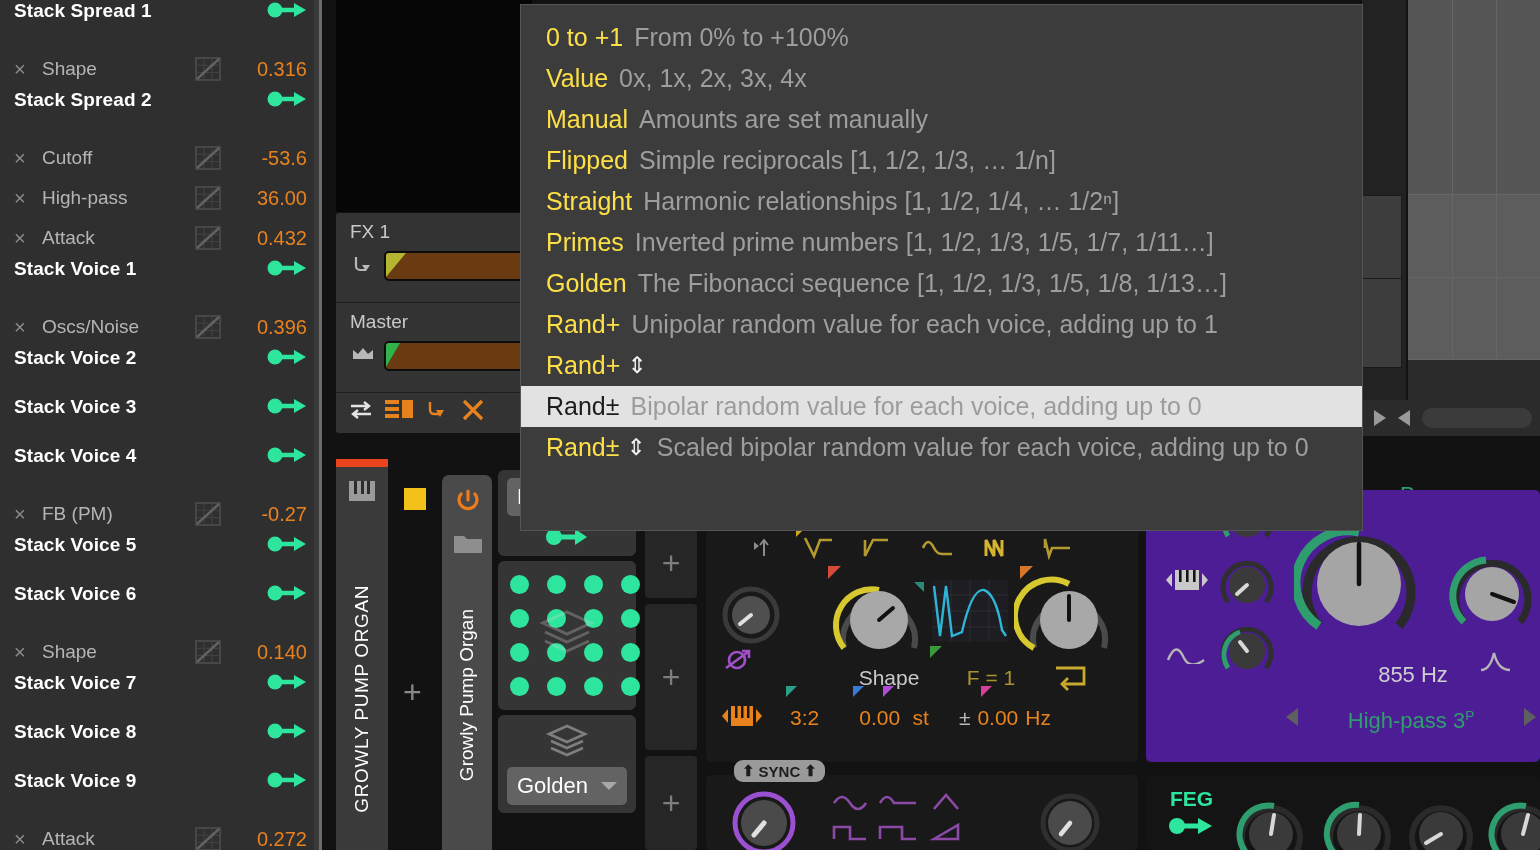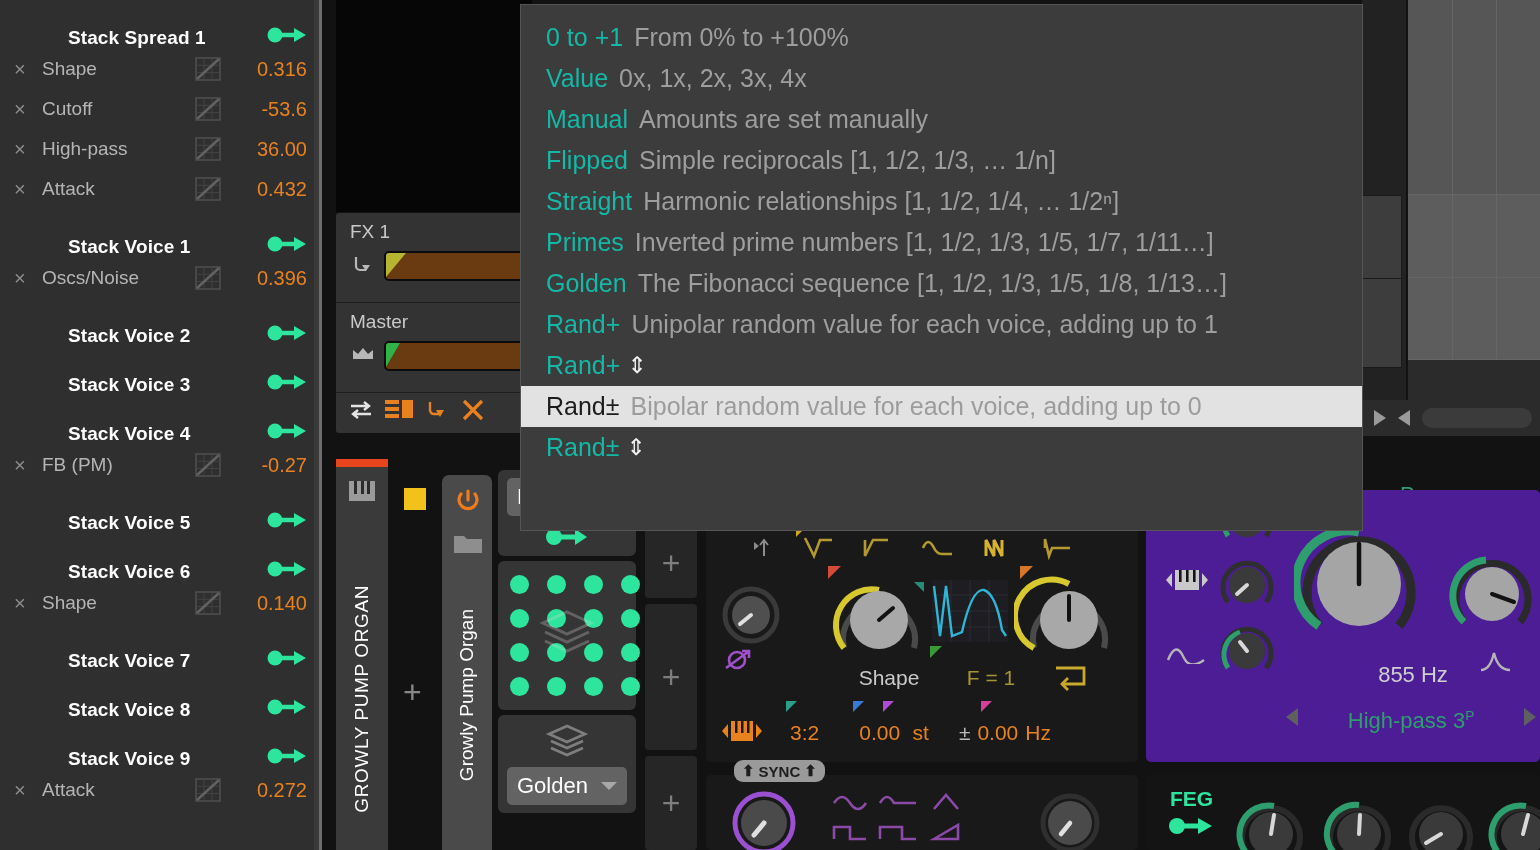--- a/index.html
+++ b/index.html
@@ -11,22 +11,22 @@
   }
   #root { position: relative; width: 1540px; height: 850px; background: #111111; }
 
   
   #mod-sidebar {
     position: absolute; left: 0; top: 0; width: 322px; height: 850px;
     background: #2f2f2f; border-right: 3px solid #6d6d6d;
   }
   #mod-sidebar-scroll { position: absolute; right: 0; top: 0; width: 5px; height: 850px; background: #3a3a3a; }
   .mod-src {
-    position: relative; height: 49px; display: flex; align-items: flex-end;
-    padding-left: 30px; padding-right: 12px; margin-left: 38px;
+    position: relative; height: 49px; display: flex; align-items: flex-start;
+    padding-left: 14px; padding-right: 12px;
   }
   .mod-src-label { font-size: 19px; font-weight: bold; color: #ffffff; letter-spacing: .1px; }
   .mod-src-arrow { margin-left: auto; display: block; }
   .mod-row {
     position: relative; height: 40px; display: flex; align-items: center;
     padding-left: 14px; padding-right: 12px;
   }
   .mod-x { width: 22px; font-size: 20px; color: #8d8d8d; line-height: 1; }
   .mod-row-label { font-size: 19px; color: #b5b5b5; margin-left: 6px; }
   .mod-curve { margin-left: auto; width: 26px; height: 24px; opacity: .42; }
@@ -95,21 +95,21 @@
   .dot { width: 19px; height: 19px; border-radius: 50%; background: #2EE59D; }
   #dot-grid-layers { position: absolute; left: 50%; top: 50%; transform: translate(-50%,-50%); opacity: .28; }
   .layers-center { display: flex; justify-content: center; padding-bottom: 6px; opacity: .45; }
   .plus-col { position: absolute; left: 645px; width: 52px; display: flex; align-items: center; justify-content: center; font-size: 32px; color: #7e7e7e; background: #262626; border-radius: 4px; }
 
   
   #osc-panel { position: absolute; left: 706px; top: 522px; width: 432px; height: 240px; background: #191919; border-radius: 5px; }
   #osc-wave-row { position: absolute; left: 44px; top: 12px; display: flex; align-items: center; gap: 26px; }
   #osc-shape-label { position: absolute; left: 128px; top: 144px; width: 110px; text-align: center; font-size: 21px; color: #c9c9c9; }
   #osc-f-label { position: absolute; left: 240px; top: 144px; width: 90px; text-align: center; font-size: 21px; color: #a79433; }
-  #osc-bottom { position: absolute; left: 0; top: 196px; width: 100%; display: flex; align-items: center; }
+  #osc-bottom { position: absolute; left: 0; top: 181px; width: 100%; display: flex; align-items: center; }
   .osc-val { font-size: 21px; color: #e8821e; }
   #sync-badge {
     position: absolute; left: 734px; top: 760px; background: #9a9a9a; border-radius: 9px;
     padding: 2px 8px; font-size: 15px; font-weight: bold; color: #1d1d1d;
     display: flex; align-items: center; gap: 4px; z-index: 5;
   }
 
   
   #filter-panel { position: absolute; left: 1146px; top: 490px; width: 394px; height: 272px; background: #4c1d95; border-radius: 5px; }
   #filter-freq { position: absolute; left: 172px; top: 172px; width: 190px; text-align: center; font-size: 22px; color: #cfcfcf; }
@@ -134,21 +134,21 @@
   #dropdown {
     position: absolute; left: 520px; top: 4px; width: 843px; height: 527px;
     background: #3c3c3c; border: 1px solid #555; z-index: 50;
     padding: 12px 0;
   }
   .dd-item {
     height: 41px; display: flex; align-items: center;
     padding-left: 25px; gap: 11px;
   }
   .dd-item.selected { background: #e2e2e2; }
-  .dd-name { font-size: 25px; color: #14b8a6; white-space: nowrap; }
+  .dd-name { font-size: 25px; color: #fde047; white-space: nowrap; }
   .dd-desc { font-size: 25px; color: #9e9e9e; white-space: nowrap; }
   .dd-item.selected .dd-name { color: #1c1c1c; }
   .dd-item.selected .dd-desc { color: #9c9c9c; }
   .dd-glyph { font-size: 23px; color: #f2f2f2; margin-left: -4px; }
   sup { font-size: .62em; }
 </style>
 </head>
 <body>
 
 <div id="root">
@@ -625,20 +625,28 @@
           <span class="mod-curve"><svg width="26" height="24" viewBox="0 0 26 24">
               <rect x="1" y="1" width="24" height="22" fill="none" stroke="#787878" stroke-width="1.6"></rect>
               <line x1="1" y1="8.3" x2="25" y2="8.3" stroke="#5e5e5e" stroke-width="1"></line>
               <line x1="1" y1="15.6" x2="25" y2="15.6" stroke="#5e5e5e" stroke-width="1"></line>
               <line x1="9" y1="1" x2="9" y2="23" stroke="#5e5e5e" stroke-width="1"></line>
               <line x1="17" y1="1" x2="17" y2="23" stroke="#5e5e5e" stroke-width="1"></line>
               <line x1="2" y1="22" x2="24" y2="2" stroke="#a8a8a8" stroke-width="2.4"></line>
             </svg></span>
           <span class="mod-val">0.316</span>
         </div>
+        <div class="mod-src">
+          <span class="mod-src-label">Stack Spread 2</span>
+          <span class="mod-src-arrow"><svg width="40" height="20" viewBox="0 0 40 20">
+              <circle cx="8" cy="10" r="7.5" fill="#2EE59D"></circle>
+              <path d="M8 10 H30" stroke="#2EE59D" stroke-width="4.5"></path>
+              <path d="M27 3 L39 10 L27 17 Z" fill="#2EE59D"></path>
+            </svg></span>
+        </div>
         <div class="mod-row">
           <span class="mod-x">×</span>
           <span class="mod-row-label">Cutoff</span>
           <span class="mod-curve"><svg width="26" height="24" viewBox="0 0 26 24">
               <rect x="1" y="1" width="24" height="22" fill="none" stroke="#787878" stroke-width="1.6"></rect>
               <line x1="1" y1="8.3" x2="25" y2="8.3" stroke="#5e5e5e" stroke-width="1"></line>
               <line x1="1" y1="15.6" x2="25" y2="15.6" stroke="#5e5e5e" stroke-width="1"></line>
               <line x1="9" y1="1" x2="9" y2="23" stroke="#5e5e5e" stroke-width="1"></line>
               <line x1="17" y1="1" x2="17" y2="23" stroke="#5e5e5e" stroke-width="1"></line>
               <line x1="2" y1="22" x2="24" y2="2" stroke="#a8a8a8" stroke-width="2.4"></line>
@@ -837,17 +845,18 @@
           <span class="dd-name">Rand+</span>
           <span class="dd-glyph">⇕</span>
         </div>
         <div class="dd-item selected">
           <span class="dd-name">Rand±</span>
           <span class="dd-desc">Bipolar random value for each voice, adding up to 0</span>
         </div>
         <div class="dd-item">
           <span class="dd-name">Rand±</span>
           <span class="dd-glyph">⇕</span>
+          <span class="dd-desc">Scaled bipolar random value for each voice, adding up to 0</span>
         </div>
       </div>
   </div>
 
 </div>
 
 </body></html>

